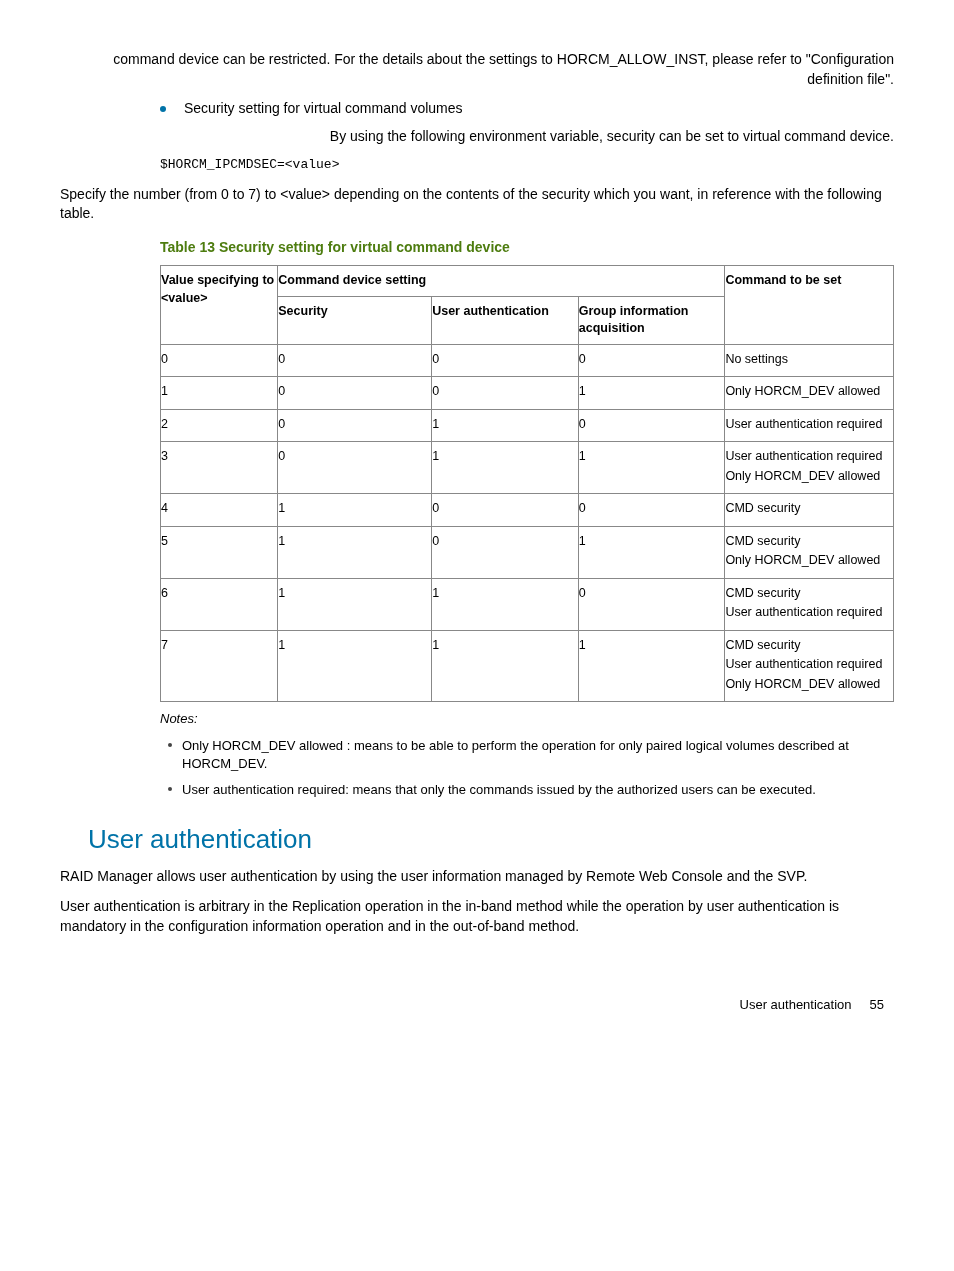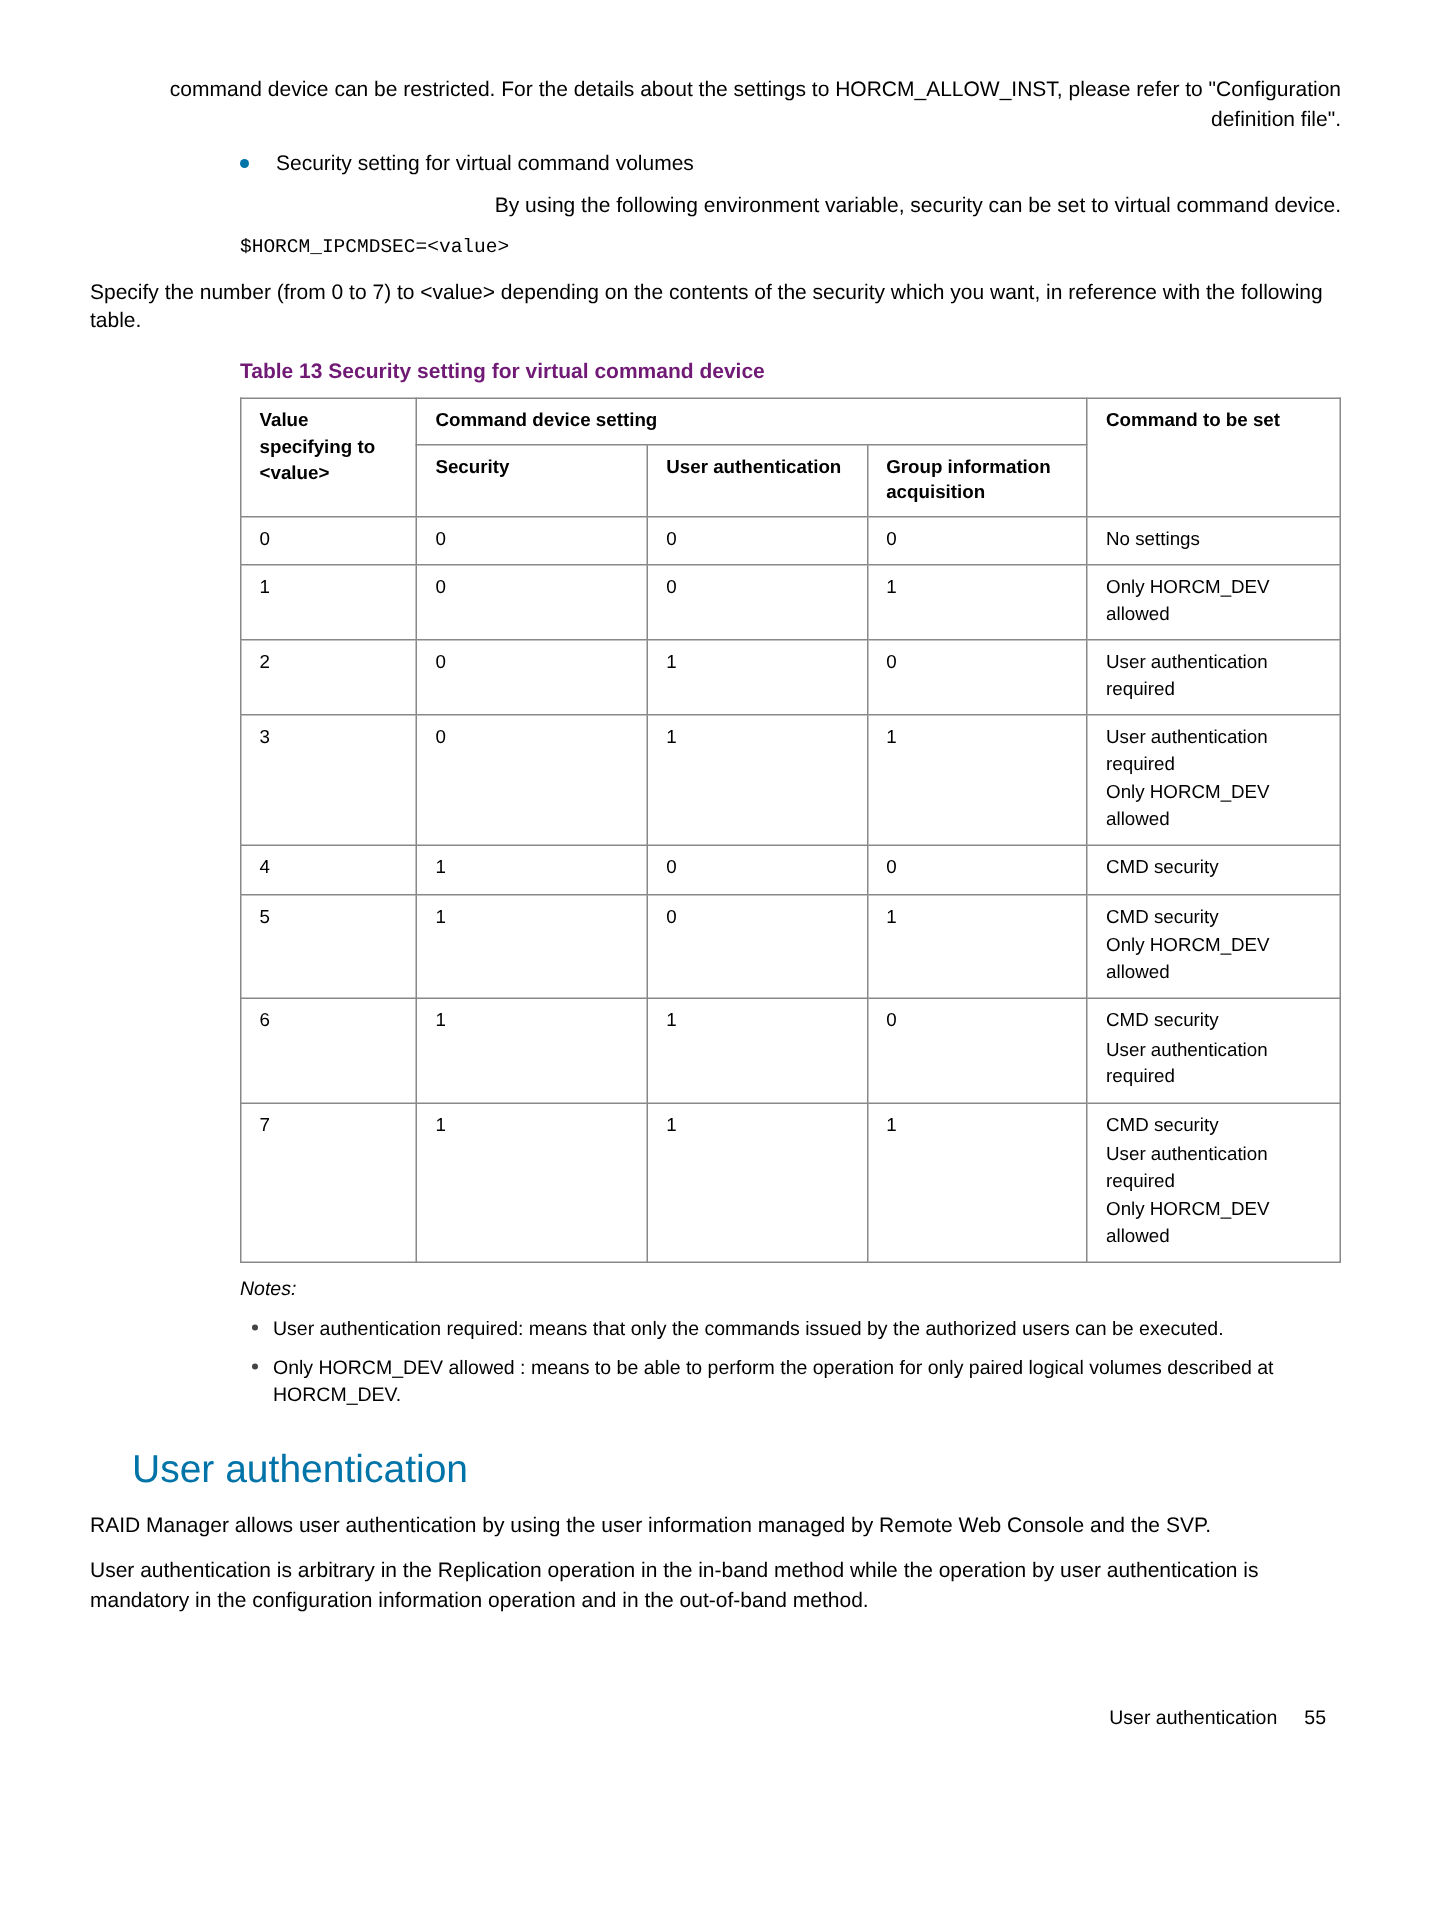--- a/index.html
+++ b/index.html
@@ -14,23 +14,23 @@
     width: 954px;
   }
   .indent1 { margin-left: 130px; margin-right: 0; text-align: right; }
   .indent2 { margin-left: 100px; margin-right: 0; }
   .para { margin: 0 0 10px 0; }
   .bullet-row { display: flex; align-items: flex-start; margin: 8px 0 8px 100px; }
   .bullet-dot { width: 6px; height: 6px; border-radius: 50%; background: #0073a8; margin: 7px 18px 0 0; flex-shrink: 0; }
   .bullet-row.small .bullet-dot { width: 4px; height: 4px; background: #444; margin-top: 6px; margin-right: 10px; }
   .bullet-row.small { margin-left: 108px; font-size: 13px; }
   .code { font-family: Liberation Mono, monospace; font-size: 13px; }
-  .table-title { color: #701a75; font-weight: bold; font-size: 14px; margin: 14px 0 8px 100px; }
+  .table-title { color: #4d7c0f; font-weight: bold; font-size: 14px; margin: 14px 0 8px 100px; }
   table { border-collapse: collapse; width: calc(100% - 100px); margin-left: 100px; font-size: 12.5px; table-layout: fixed; }
-  th, td { border: 1px solid #888; padding: 6px 12px; text-align: left; vertical-align: top; }
+  th, td { border: 1px solid #888; padding: 6px 0; text-align: left; vertical-align: top; }
   th { font-weight: bold; }
   .notes-label { font-style: italic; font-weight: normal; font-size: 13px; margin: 8px 0 4px 100px; }
   h2.section { color: #0073a8; font-weight: normal; font-size: 26px; margin: 22px 0 10px 28px; }
   .footer { display: flex; justify-content: flex-end; align-items: center; font-size: 13px; margin-top: 60px; padding-right: 10px; gap: 18px;}
   .link { color: #0073a8; }
   .multi-line span { display: block; margin-bottom: 2px; }
 </style>
 </head>
 <body>
 
@@ -147,25 +147,25 @@
           <span>Only HORCM_DEV allowed</span>
         </td>
       </tr>
     </tbody>
 </table>
 
 <div class="notes-label">Notes:</div>
 <div id="notes-list">
     <div class="bullet-row small">
       <span class="bullet-dot"></span>
-      <span>User authentication required: means that only the commands issued by the authorized users can be executed.</span>
+      <span>Only HORCM_DEV allowed : means to be able to perform the operation for only paired logical volumes described at HORCM_DEV.</span>
     </div>
     <div class="bullet-row small">
       <span class="bullet-dot"></span>
-      <span>Only HORCM_DEV allowed : means to be able to perform the operation for only paired logical volumes described at HORCM_DEV.</span>
+      <span>User authentication required: means that only the commands issued by the authorized users can be executed.</span>
     </div>
   </div>
 
 <h2 class="section">User authentication</h2>
 <p class="para indent2">RAID Manager allows user authentication by using the user information managed by Remote Web Console and the SVP.</p>
 <p class="para indent2">User authentication is arbitrary in the Replication operation in the in-band method while the operation by user authentication is mandatory in the configuration information operation and in the out-of-band method.</p>
 
 <div class="footer">
   <span>User authentication</span>
   <span>55</span>

